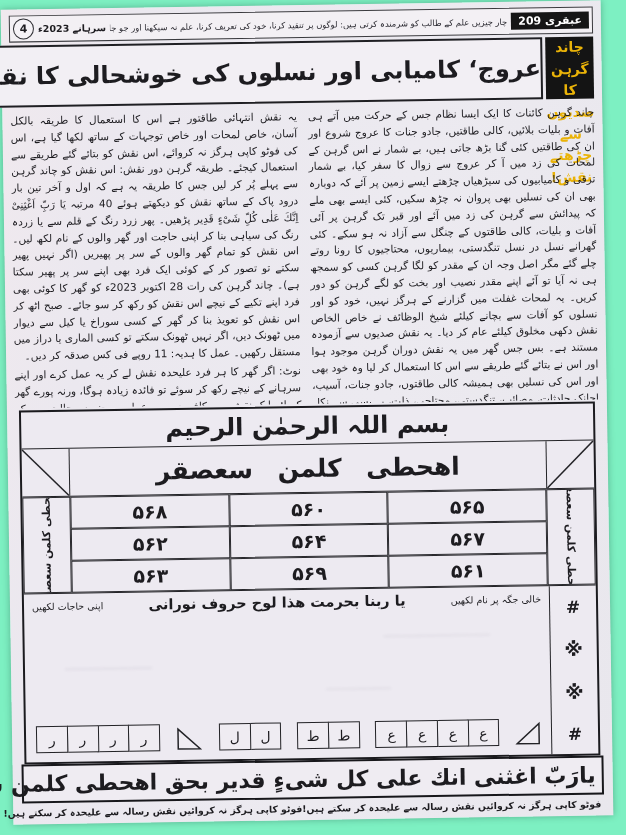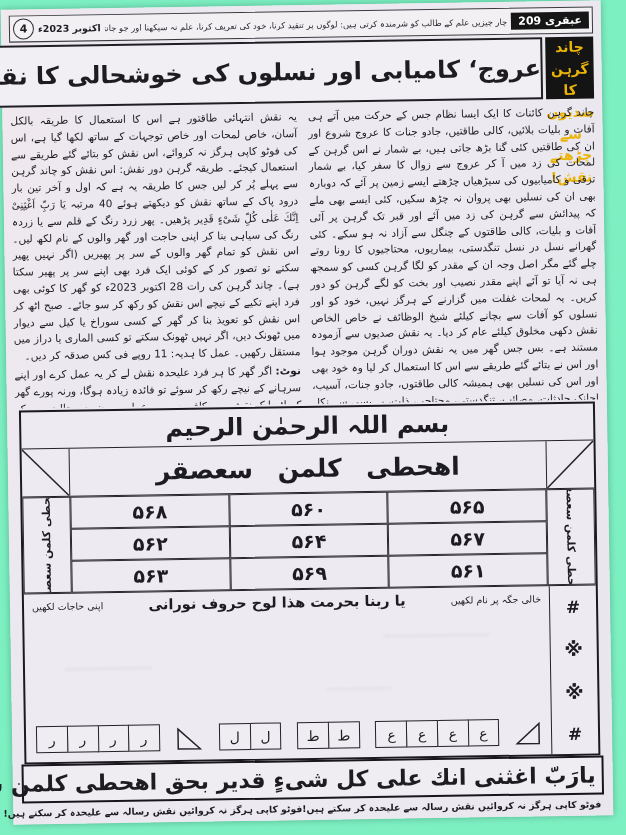--- a/index.html
+++ b/index.html
@@ -35,21 +35,21 @@
     display:flex;flex-direction:column;text-align:center;
     font-size:14px;font-weight:bold;line-height:1.55;}
   .title-main{flex:1;border:2px solid #1f1f23;background:#f2eff4;
     display:flex;align-items:center;justify-content:center;
     font-size:24px;font-weight:bold;letter-spacing:-0.5px;white-space:nowrap;}
   
   .body-cols{display:flex;direction:rtl;gap:11px;margin-top:5px;height:296px;
     overflow:hidden;font-size:10.5px;line-height:1.6;text-align:justify;}
   .bcol{flex:1;}
   .bcol p{margin:0 0 2px;}
-  .note-label{font-weight:bold;}
+  .note-label{font-weight:normal;}
   
   .naqsh{margin:2px 4px 0;border:2px solid #1b1b1f;background:#edeaf1;}
   .bismillah{height:36px;border-bottom:1.6px solid #232327;text-align:center;
     font-size:24px;font-weight:bold;line-height:36px;letter-spacing:1px;}
   .hdr-row{display:grid;direction:rtl;grid-template-columns:48px 1fr 48px;
     height:47px;border-bottom:1.6px solid #232327;}
   .corner{position:relative;}
   .corner svg{position:absolute;inset:0;width:100%;height:100%;}
   .corner-r{border-left:1.5px solid #232327;}
   .corner-l{border-right:1.5px solid #232327;}
@@ -93,21 +93,21 @@
   .footer-row span{white-space:nowrap;}
 </style>
 </head>
 <body>
 
 <div class="paper">
 
   <div class="masthead">
     <div class="mh-badge">عبقری 209</div>
     <div class="mh-quote" dir="rtl">چار چیزیں علم کے طالب کو شرمندہ کرتی ہیں: لوگوں پر تنقید کرنا، خود کی تعریف کرنا، علم نہ سیکھنا اور جو جانتے ہیں ان کی مشق نہ کرنا۔ (حکیم لقمان)</div>
-    <div class="mh-date" dir="rtl">اکتوبر 2023ء</div>
+    <div class="mh-date" dir="rtl">سرہانے 2023ء</div>
     <div class="mh-circle">4</div>
   </div>
 
   <div class="title-row">
     <div class="title-side">
       <span>چاند گرہن کا صدیوں</span>
       <span>سے چڑھتے نقش!</span>
     </div>
     <div class="title-main" dir="rtl">عروج‘ کامیابی اور نسلوں کی خوشحالی کا نقش!</div>
   </div>

